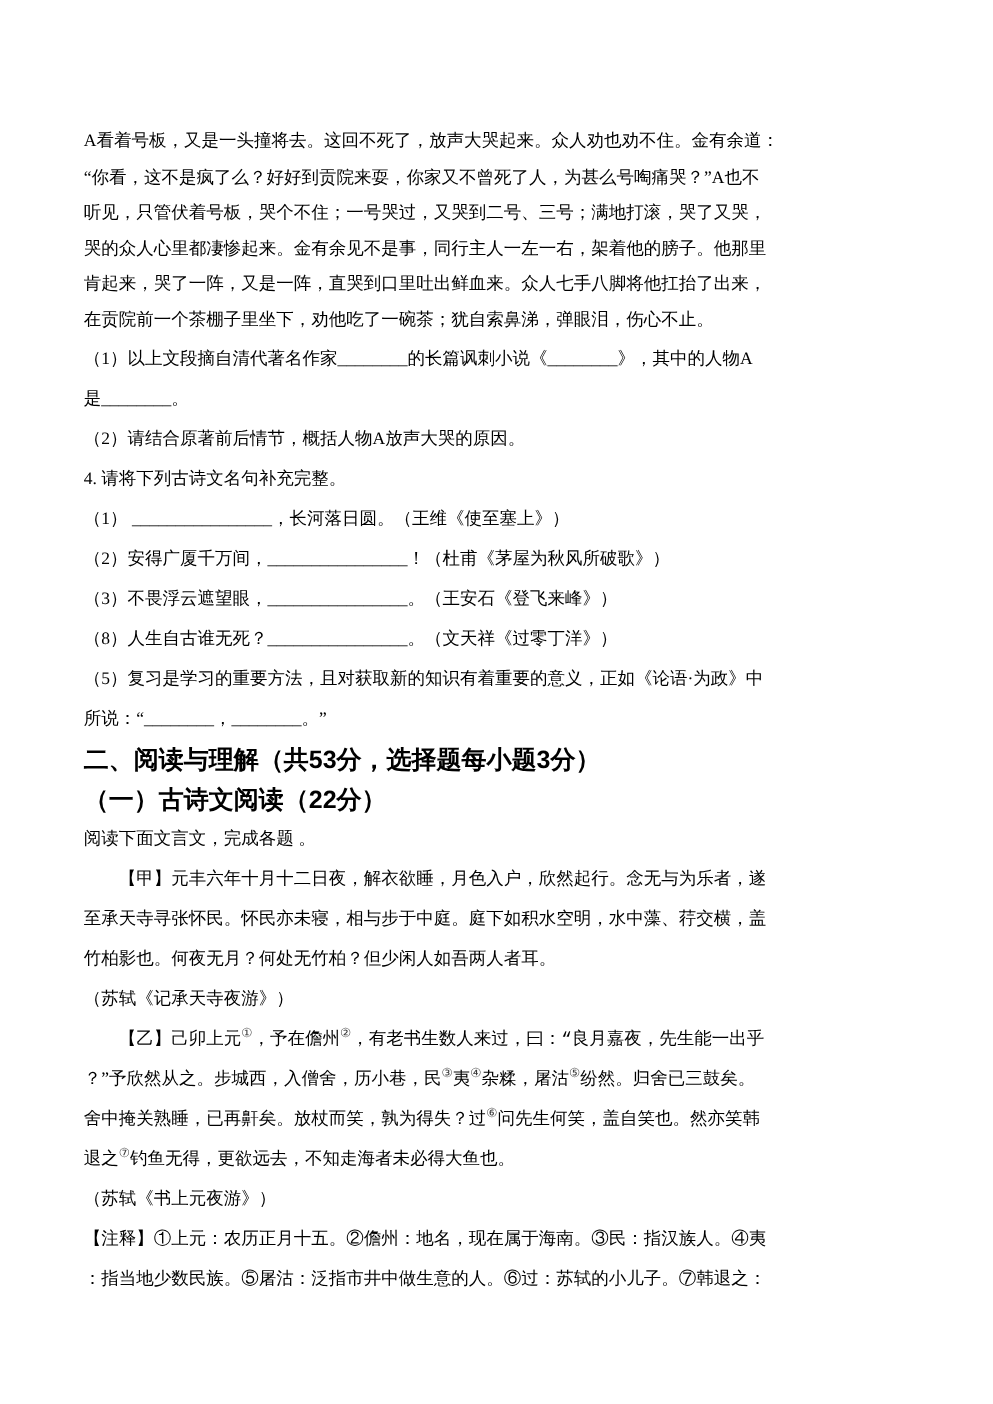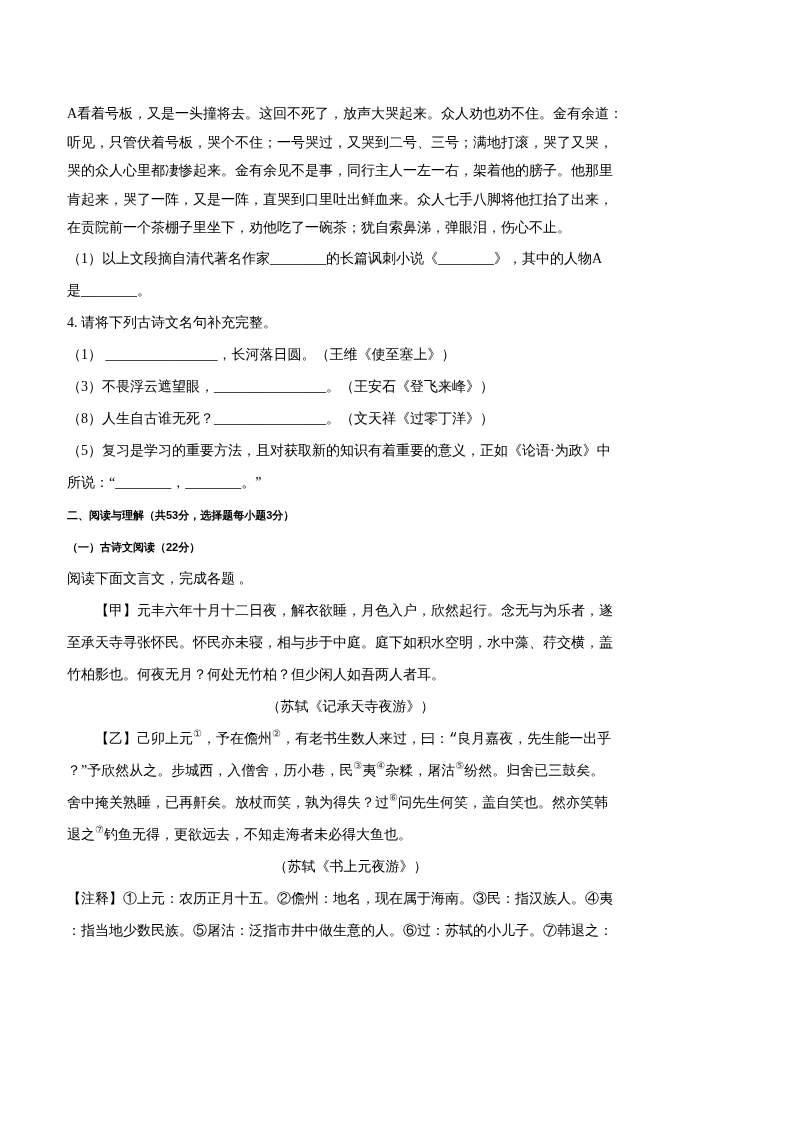--- a/index.html
+++ b/index.html
@@ -21,59 +21,64 @@
   }
   .para { margin: 0; padding: 0; }
   .line {
     font-size: 14px;
     line-height: 32px;
     white-space: nowrap;
     letter-spacing: 0px;
   }
   .excerpt .line { line-height: 28.6px; }
   .indent-2em { padding-left: 28px; font-family: Liberation Mono, monospace; }
-  .attribution { text-align: center; }
+  .attribution { text-align: left; }
   .heading .line,
   .line.heading {
     font-family: "Liberation Sans", "DejaVu Sans", sans-serif;
     font-weight: bold;
-    font-size: 11px;
+    font-size: 20px;
   }
   sup {
     font-size: 10px;
     line-height: 0;
     vertical-align: super;
     color: #3c3c3c;
   }
 </style>
 </head>
 <body>
 
 <div class="page">
 
   <div class="para excerpt">
     <div class="line">A看着号板，又是一头撞将去。这回不死了，放声大哭起来。众人劝也劝不住。金有余道：</div>
+    <div class="line">“你看，这不是疯了么？好好到贡院来耍，你家又不曾死了人，为甚么号啕痛哭？”A也不</div>
     <div class="line">听见，只管伏着号板，哭个不住；一号哭过，又哭到二号、三号；满地打滚，哭了又哭，</div>
     <div class="line">哭的众人心里都凄惨起来。金有余见不是事，同行主人一左一右，架着他的膀子。他那里</div>
     <div class="line">肯起来，哭了一阵，又是一阵，直哭到口里吐出鲜血来。众人七手八脚将他扛抬了出来，</div>
     <div class="line">在贡院前一个茶棚子里坐下，劝他吃了一碗茶；犹自索鼻涕，弹眼泪，伤心不止。</div>
   </div>
 
   <div class="para">
     <div class="line">（1）以上文段摘自清代著名作家________的长篇讽刺小说《________》，其中的人物A</div>
     <div class="line">是________。</div>
   </div>
 
+  <div class="para">
+    <div class="line">（2）请结合原著前后情节，概括人物A放声大哭的原因。</div>
+  </div>
 
   <div class="para">
     <div class="line">4. 请将下列古诗文名句补充完整。</div>
   </div>
 
   <div class="para">
     <div class="line">（1） ________________，长河落日圆。（王维《使至塞上》）</div>
+    <div class="line">（2）安得广厦千万间，________________！（杜甫《茅屋为秋风所破歌》）</div>
     <div class="line">（3）不畏浮云遮望眼，________________。（王安石《登飞来峰》）</div>
     <div class="line">（8）人生自古谁无死？________________。（文天祥《过零丁洋》）</div>
   </div>
 
   <div class="para">
     <div class="line">（5）复习是学习的重要方法，且对获取新的知识有着重要的意义，正如《论语·为政》中</div>
     <div class="line">所说：“________，________。”</div>
   </div>
 
   <div class="para">

